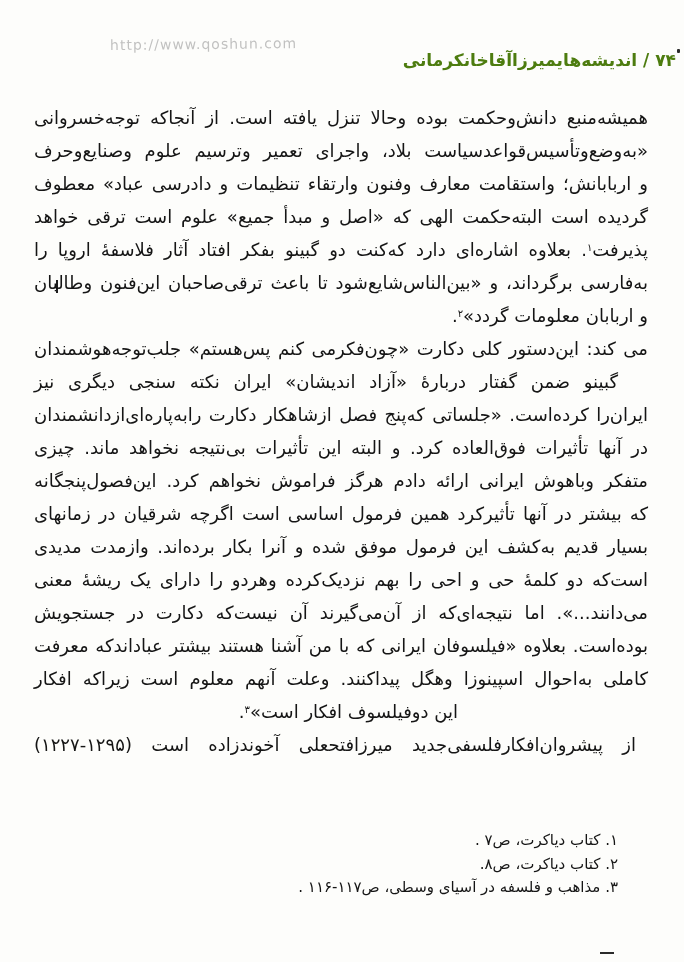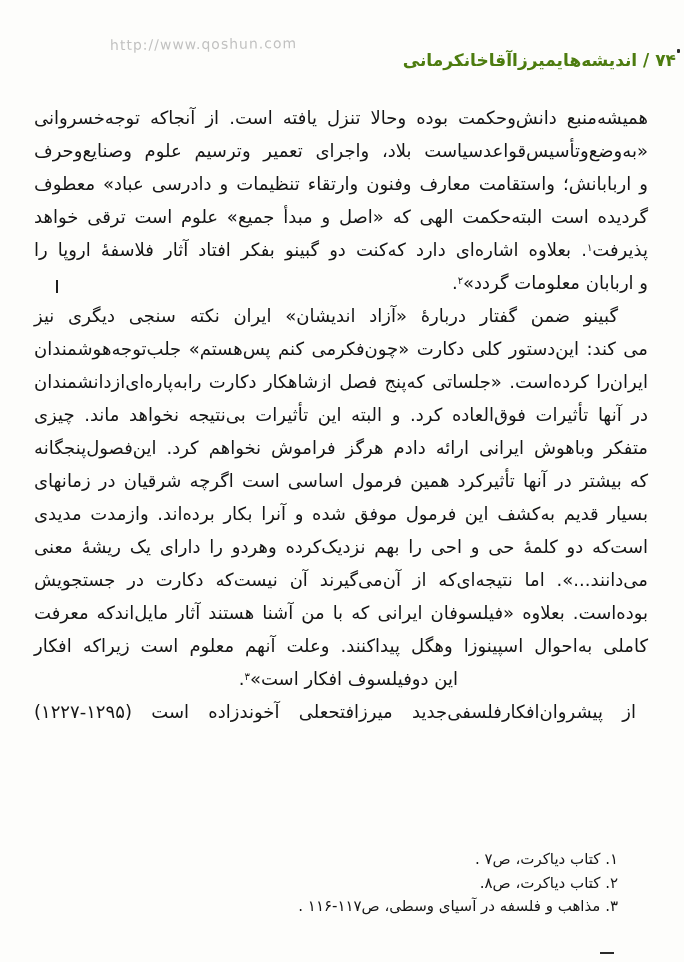--- a/index.html
+++ b/index.html
@@ -41,21 +41,21 @@
     direction:rtl;
   }
   .j{text-align:justify;text-align-last:justify;}
   .r{text-align:center;text-align-last:right;}
   .ind-p{padding-right:30px;}
   .ind-sm{padding-right:12px;}
   .ind-big{padding-right:190px;}
   .sup{font-size:10px;vertical-align:5px;line-height:0;}
   
   .footnotes{
-    position:absolute;top:848px;left:34px;right:36px;
+    position:absolute;top:829px;left:34px;right:36px;
     direction:rtl;
     font-size:15px;
   }
   .fn{height:23.5px;line-height:23.5px;padding-right:30px;white-space:nowrap;}
   
   .art-dot{position:absolute;top:49px;right:4px;width:3px;height:4px;background:#2a2a2a;border-radius:1px;}
   .art-bar{position:absolute;top:280px;left:56px;width:2px;height:13px;background:#1d1d1d;}
   .art-dash{position:absolute;top:952px;left:600px;width:14px;height:2px;background:#2a2a2a;}
 </style>
 </head>
@@ -70,31 +70,32 @@
   <span class="art-dot"></span>
   <span class="art-bar"></span>
   <span class="art-dash"></span>
 
   <div class="textblock">
     <div class="ln j">همیشه‌منبع دانش‌وحکمت بوده وحالا تنزل یافته است. از آنجاکه توجه‌خسروانی</div>
     <div class="ln j">«به‌وضع‌وتأسیس‌قواعدسیاست بلاد، واجرای تعمیر وترسیم علوم وصنایع‌وحرف</div>
     <div class="ln j">و اربابانش؛ واستقامت معارف وفنون وارتقاء تنظیمات و دادرسی عباد» معطوف</div>
     <div class="ln j">گردیده است البته‌حکمت الهی که «اصل و مبدأ جمیع» علوم است ترقی خواهد</div>
     <div class="ln j"><span>پذیرفت</span><span class="sup">۱</span><span>. بعلاوه اشاره‌ای دارد که‌کنت دو گبینو بفکر افتاد آثار فلاسفهٔ اروپا را</span></div>
+    <div class="ln j">به‌فارسی برگرداند، و «بین‌الناس‌شایع‌شود تا باعث ترقی‌صاحبان این‌فنون وطالبان</div>
     <div class="ln r"><span>و اربابان معلومات گردد»</span><span class="sup">۲</span><span>.</span></div>
+    <div class="ln j">می کند: این‌دستور کلی دکارت «چون‌فکرمی کنم پس‌هستم» جلب‌توجه‌هوشمندان</div>
     <div class="ln j ind-p">گبینو ضمن گفتار دربارهٔ «آزاد اندیشان» ایران نکته سنجی دیگری نیز</div>
-    <div class="ln j">می کند: این‌دستور کلی دکارت «چون‌فکرمی کنم پس‌هستم» جلب‌توجه‌هوشمندان</div>
     <div class="ln j">ایران‌را کرده‌است. «جلساتی که‌پنج فصل ازشاهکار دکارت رابه‌پاره‌ای‌ازدانشمندان</div>
     <div class="ln j">در آنها تأثیرات فوق‌العاده کرد. و البته این تأثیرات بی‌نتیجه نخواهد ماند. چیزی</div>
     <div class="ln j">متفکر وباهوش ایرانی ارائه دادم هرگز فراموش نخواهم کرد. این‌فصول‌پنجگانه</div>
     <div class="ln j">که بیشتر در آنها تأثیرکرد همین فرمول اساسی است اگرچه شرقیان در زمانهای</div>
     <div class="ln j">بسیار قدیم به‌کشف این فرمول موفق شده و آنرا بکار برده‌اند. وازمدت مدیدی</div>
     <div class="ln j">است‌که دو کلمهٔ حی و احی را بهم نزدیک‌کرده وهردو را دارای یک ریشهٔ معنی</div>
     <div class="ln j">می‌دانند...». اما نتیجه‌ای‌که از آن‌می‌گیرند آن نیست‌که دکارت در جستجویش</div>
-    <div class="ln j">بوده‌است. بعلاوه «فیلسوفان ایرانی که با من آشنا هستند آثار مایل‌اندکه معرفت</div>
+    <div class="ln j">بوده‌است. بعلاوه «فیلسوفان ایرانی که با من آشنا هستند بیشتر عباد‌اندکه معرفت</div>
     <div class="ln j">کاملی به‌احوال اسپینوزا وهگل پیداکنند. وعلت آنهم معلوم است زیراکه افکار</div>
     <div class="ln r ind-big"><span>این دوفیلسوف افکار است»</span><span class="sup">۳</span><span>.</span></div>
     <div class="ln j ind-sm">از پیشروان‌افکارفلسفی‌جدید میرزافتحعلی آخوندزاده است (۱۲۹۵-۱۲۲۷)</div>
   </div>
 
   <div class="footnotes">
     <div class="fn">۱. کتاب دیاکرت، ص۷ .</div>
     <div class="fn">۲. کتاب دیاکرت، ص۸.</div>
     <div class="fn">۳. مذاهب و فلسفه در آسیای وسطی، ص۱۱۷-۱۱۶ .</div>
   </div>

